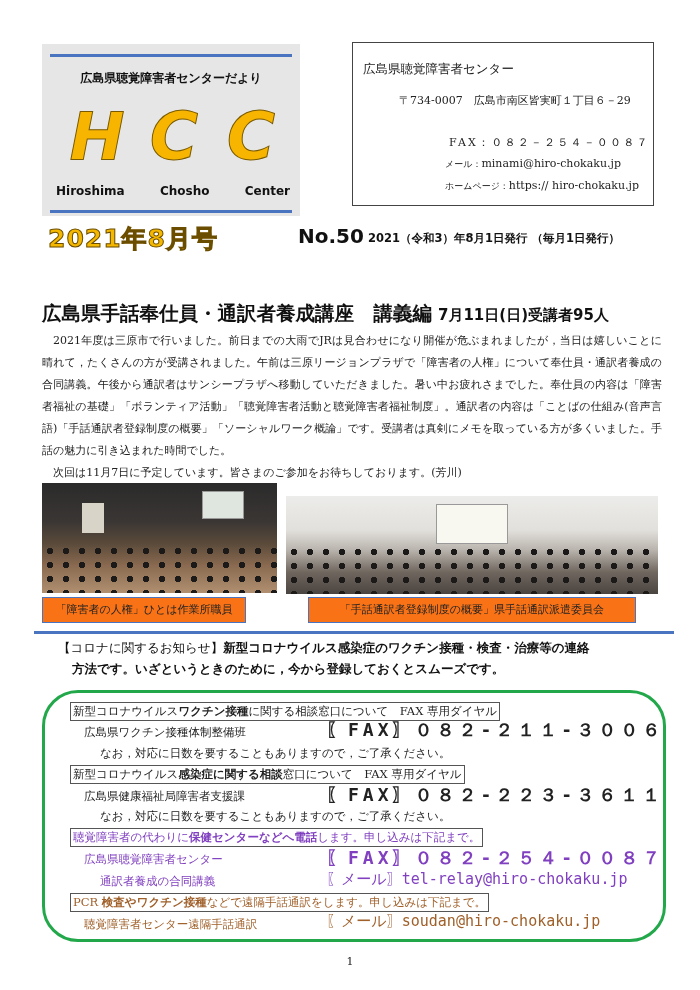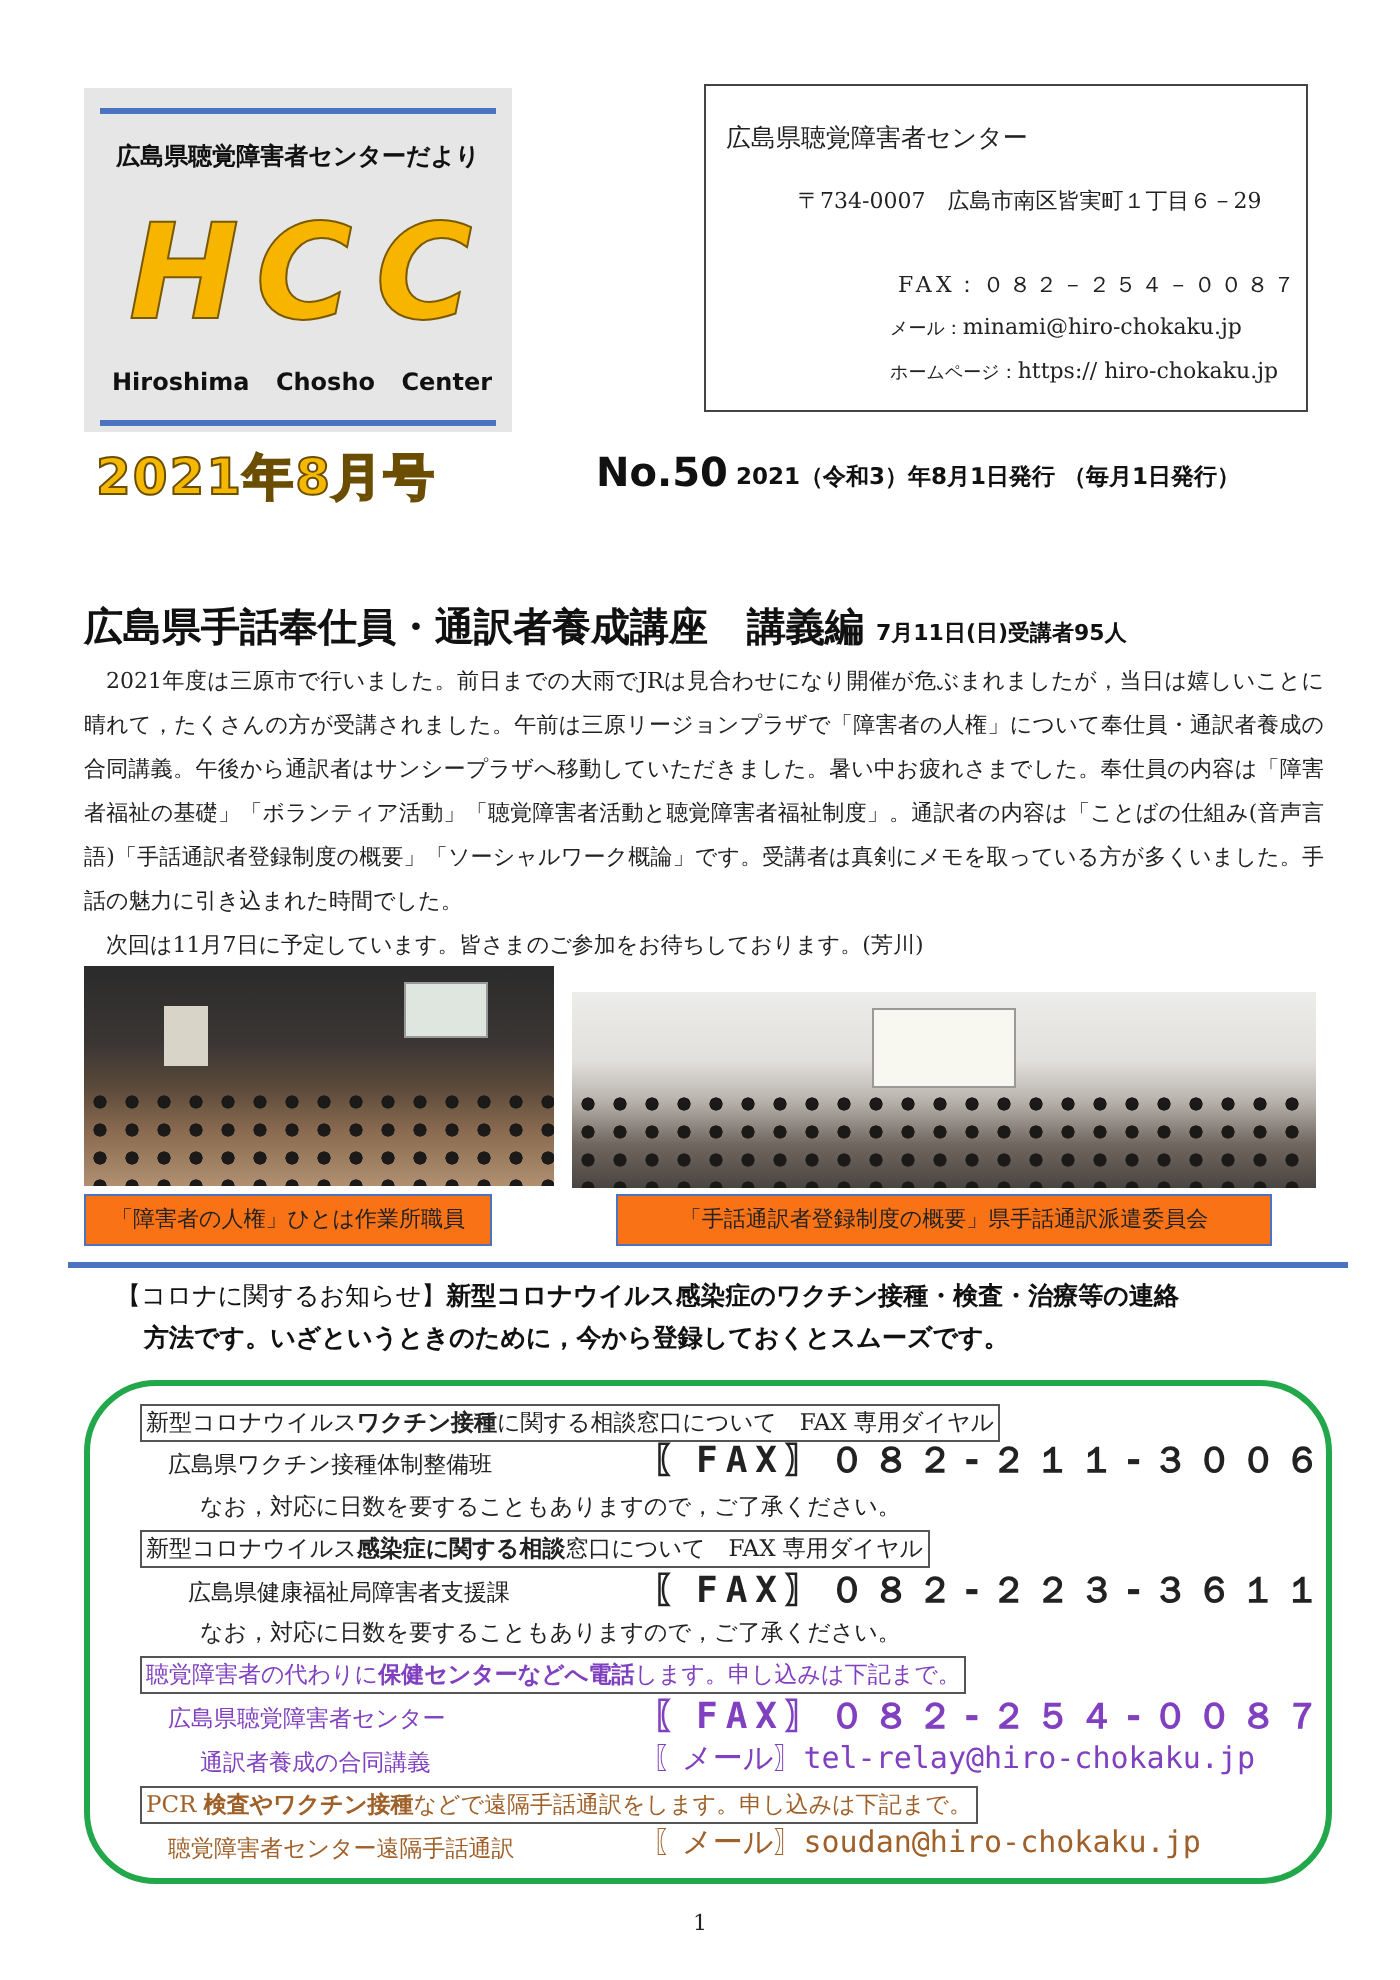--- a/index.html
+++ b/index.html
@@ -1,20 +1,20 @@
 <!DOCTYPE html>
 <html><head>
 <meta charset="utf-8">
 <style>
   html, body { margin: 0; padding: 0; background: #ffffff; }
   body { width: 700px; height: 990px; position: relative; overflow: hidden;
          font-family: "DejaVu Serif", "Liberation Serif", serif; color: #222; }
 
   
-  .logo-box { position: absolute; left: 42px; top: 44px; width: 214px; height: 172px;
+  .logo-box { position: absolute; left: 42px; top: 44px; width: 258px; height: 172px;
               background: #e6e6e6; }
   .logo-rule { position: absolute; left: 8px; right: 8px; height: 3px; background: #4a74c0; }
   .logo-rule.top { top: 10px; }
   .logo-rule.bottom { top: 166px; }
   .logo-sub { position: absolute; top: 26px; left: 0; right: 0; text-align: center;
               font-family: "DejaVu Sans", sans-serif; font-weight: bold; font-size: 12px; color: #111; }
   .logo-letters { position: absolute; top: 58px; left: 20px; right: 14px; display: flex; justify-content: space-between; }
   .logo-letter { font-family: "DejaVu Sans", sans-serif; font-weight: bold; font-style: italic;
                  font-size: 66px; color: #f7b500; line-height: 70px; width: 70px; text-align: center;
                  -webkit-text-stroke: 1px #7a5a00; }
@@ -37,21 +37,21 @@
 
   
   .issue-no { position: absolute; left: 298px; top: 224px; font-family: "DejaVu Sans", sans-serif;
               font-weight: bold; font-size: 20px; color: #111; }
   .issue-date { position: absolute; left: 368px; top: 231px; font-family: "DejaVu Sans", sans-serif;
                 font-weight: bold; font-size: 11.5px; color: #111; white-space: nowrap; }
 
   
   .headline { position: absolute; left: 42px; top: 300px; white-space: nowrap;
               font-family: "DejaVu Sans", sans-serif; font-weight: bold; font-size: 19.5px; color: #111; }
-  .headline-sub { font-size: 11px; margin-left: 6px; }
+  .headline-sub { font-size: 15px; margin-left: 6px; }
   .body-text { position: absolute; left: 42px; top: 330px; width: 620px; font-size: 11px; line-height: 22px;
                text-align: justify; color: #222; }
   .body-text p { margin: 0; text-indent: 1em; }
 
   
   .photo { position: absolute; overflow: hidden; }
   .photo1 { left: 42px; top: 483px; width: 235px; height: 110px;
             background: linear-gradient(180deg, #2b2b2b 0%, #3a3634 35%, #5a4a3a 55%, #8a6a50 75%, #b09070 100%); }
   .photo2 { left: 286px; top: 496px; width: 372px; height: 98px;
             background: linear-gradient(180deg, #ececea 0%, #e2e0dc 35%, #b9b4ad 55%, #6f665e 78%, #4a4440 100%); }
@@ -144,21 +144,21 @@
 </div>
 
 <div class="info-panel"></div>
 
 <div class="row boxed" style="left:70px; top:702px;"><span>新型コロナウイルス</span><span class="bold">ワクチン接種</span><span>に関する相談窓口について　FAX 専用ダイヤル</span></div>
 <div class="row" style="left:84px; top:725px;">広島県ワクチン接種体制整備班</div>
 <div class="row fax" style="left:326px; top:718px;">〖FAX〗０８２-２１１-３００６</div>
 <div class="row" style="left:100px; top:746px;">なお，対応に日数を要することもありますので，ご了承ください。</div>
 
 <div class="row boxed" style="left:70px; top:765px;"><span>新型コロナウイルス</span><span class="bold">感染症に関する相談</span><span>窓口について　FAX 専用ダイヤル</span></div>
-<div class="row" style="left:84px; top:789px;margin-left:10px;">広島県健康福祉局障害者支援課</div>
+<div class="row" style="left:84px; top:789px;">広島県健康福祉局障害者支援課</div>
 <div class="row fax" style="left:326px; top:783px;">〖FAX〗０８２-２２３-３６１１</div>
 <div class="row" style="left:100px; top:809px;">なお，対応に日数を要することもありますので，ご了承ください。</div>
 
 <div class="row boxed purple" style="left:70px; top:828px;"><span>聴覚障害者の代わりに</span><span class="bold">保健センターなどへ電話</span><span>します。申し込みは下記まで。</span></div>
 <div class="row purple" style="left:84px; top:852px;">広島県聴覚障害者センター</div>
 <div class="row fax purple" style="left:326px; top:846px;">〖FAX〗０８２-２５４-００８７</div>
 <div class="row purple" style="left:100px; top:874px;">通訳者養成の合同講義</div>
 <div class="row mail purple" style="left:326px; top:870px;">〖メール〗tel-relay@hiro-chokaku.jp</div>
 
 <div class="row boxed brown" style="left:70px; top:893px;"><span>PCR </span><span class="bold">検査やワクチン接種</span><span>などで遠隔手話通訳をします。申し込みは下記まで。</span></div>

